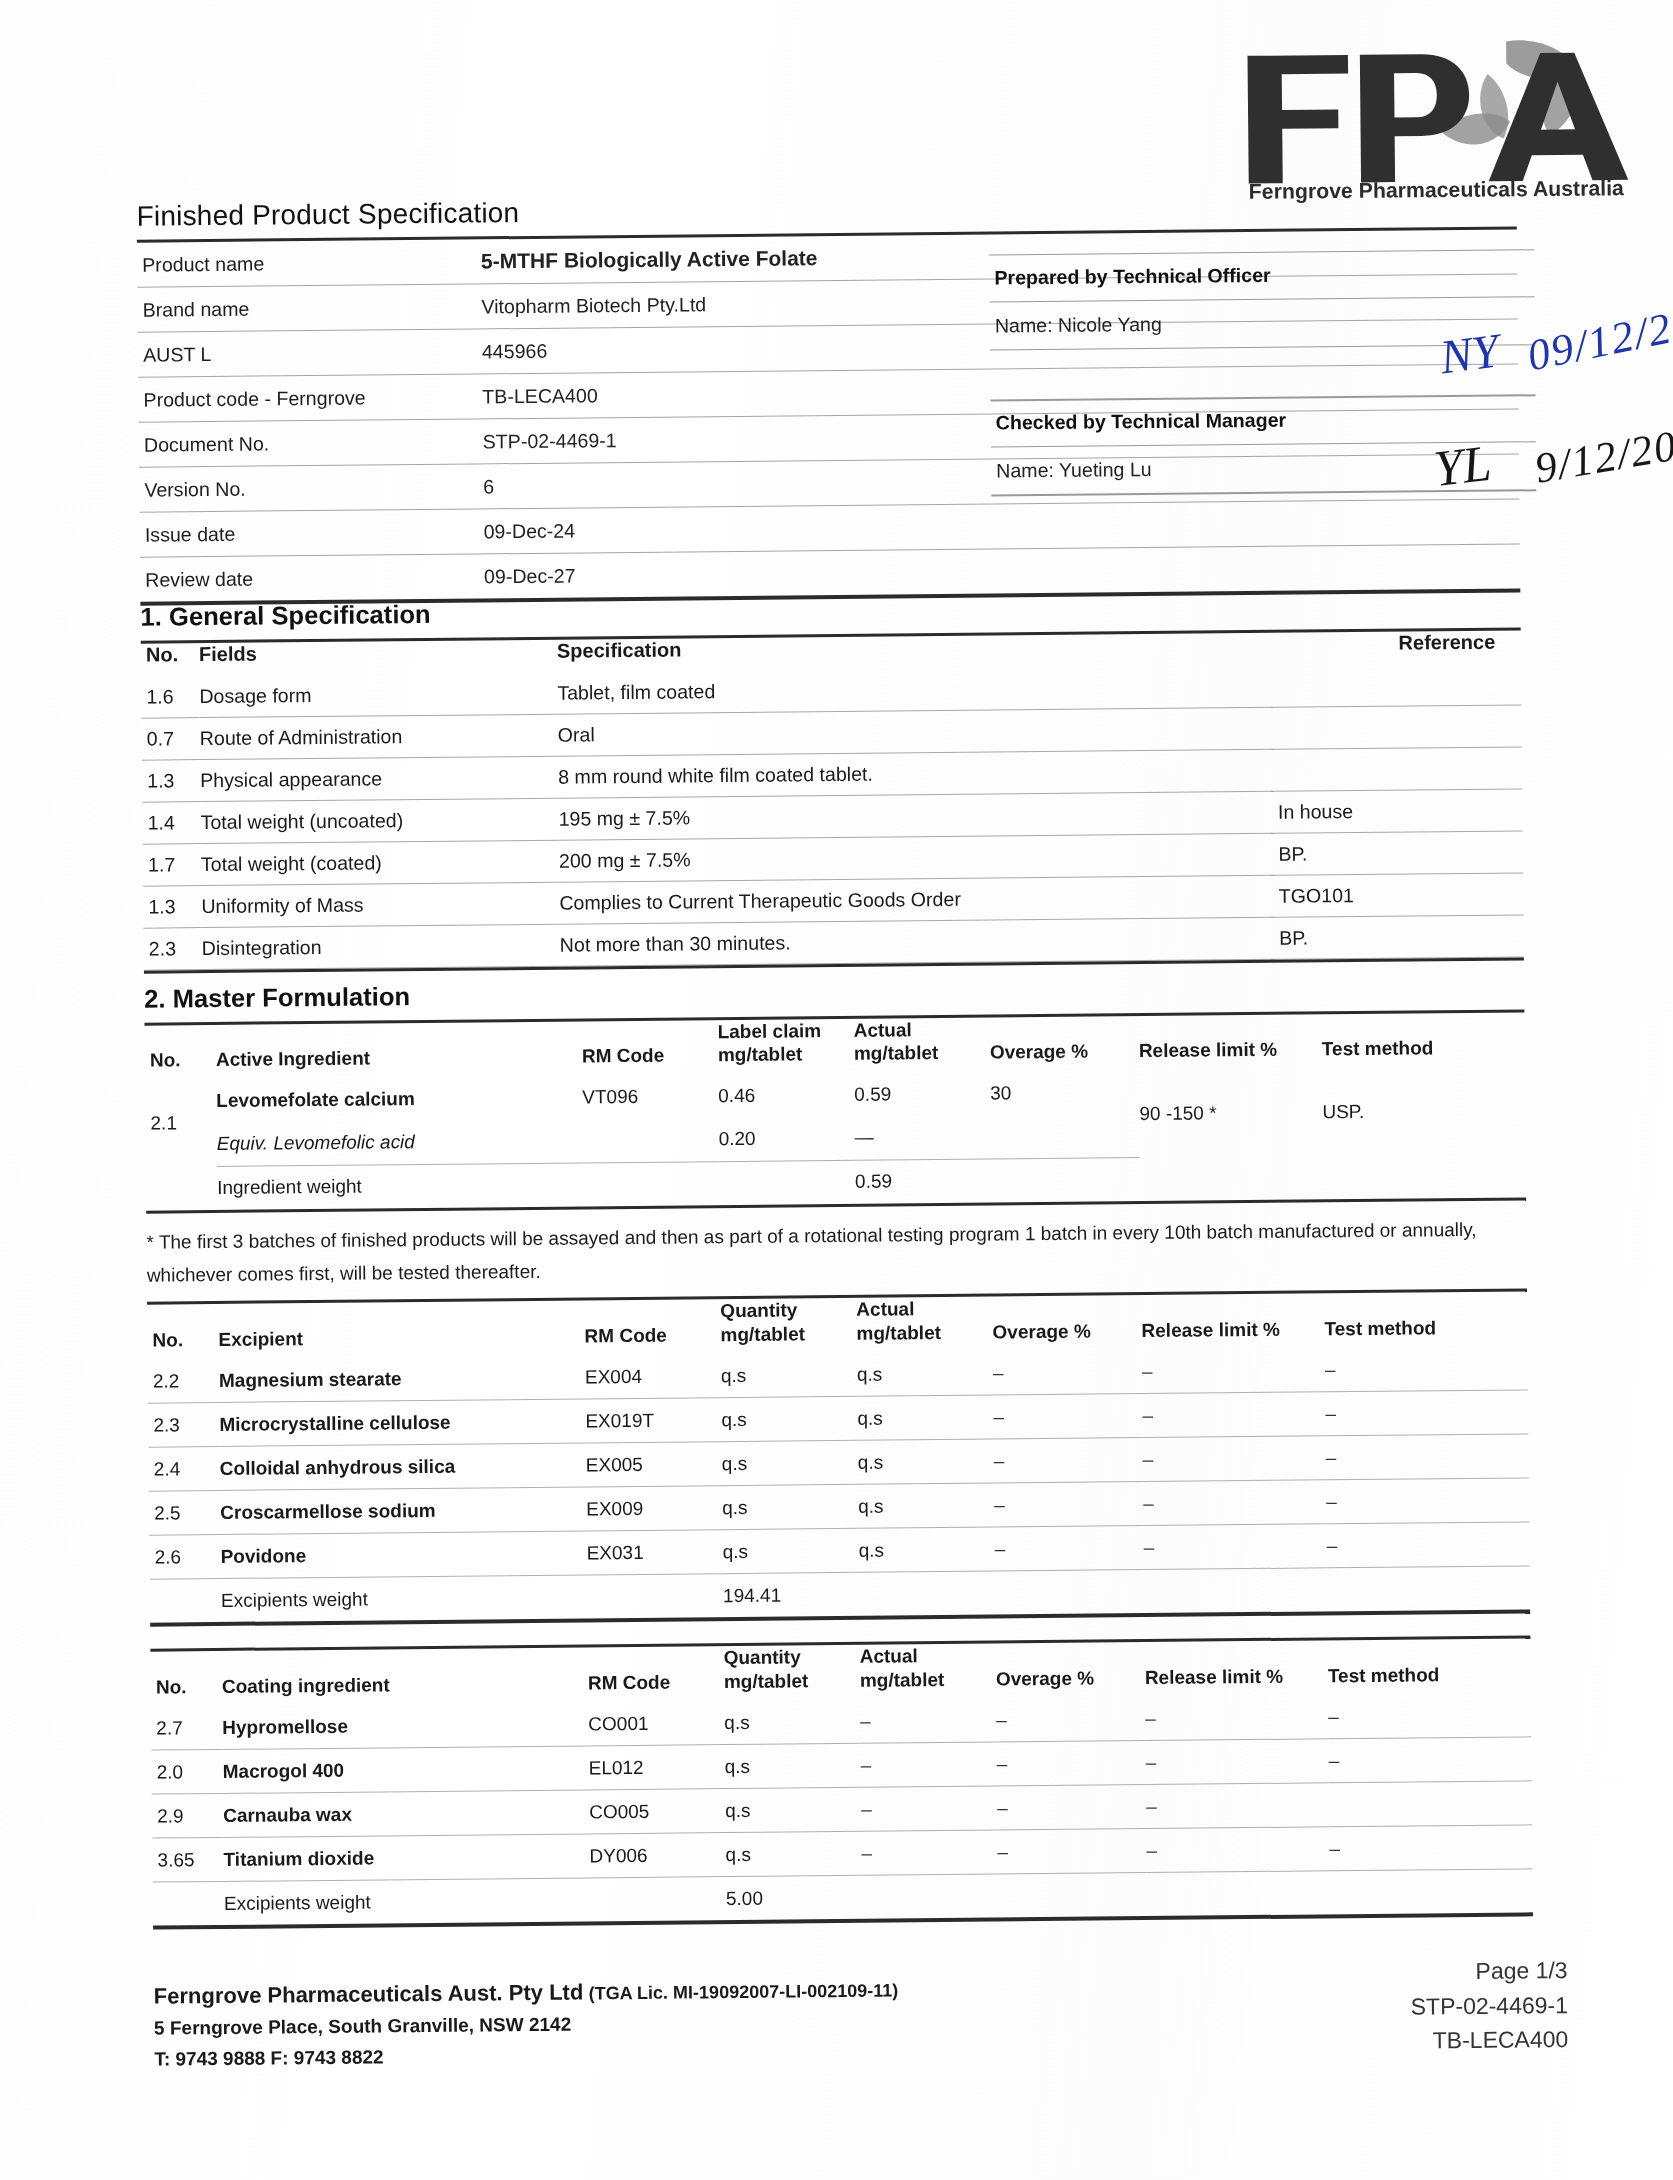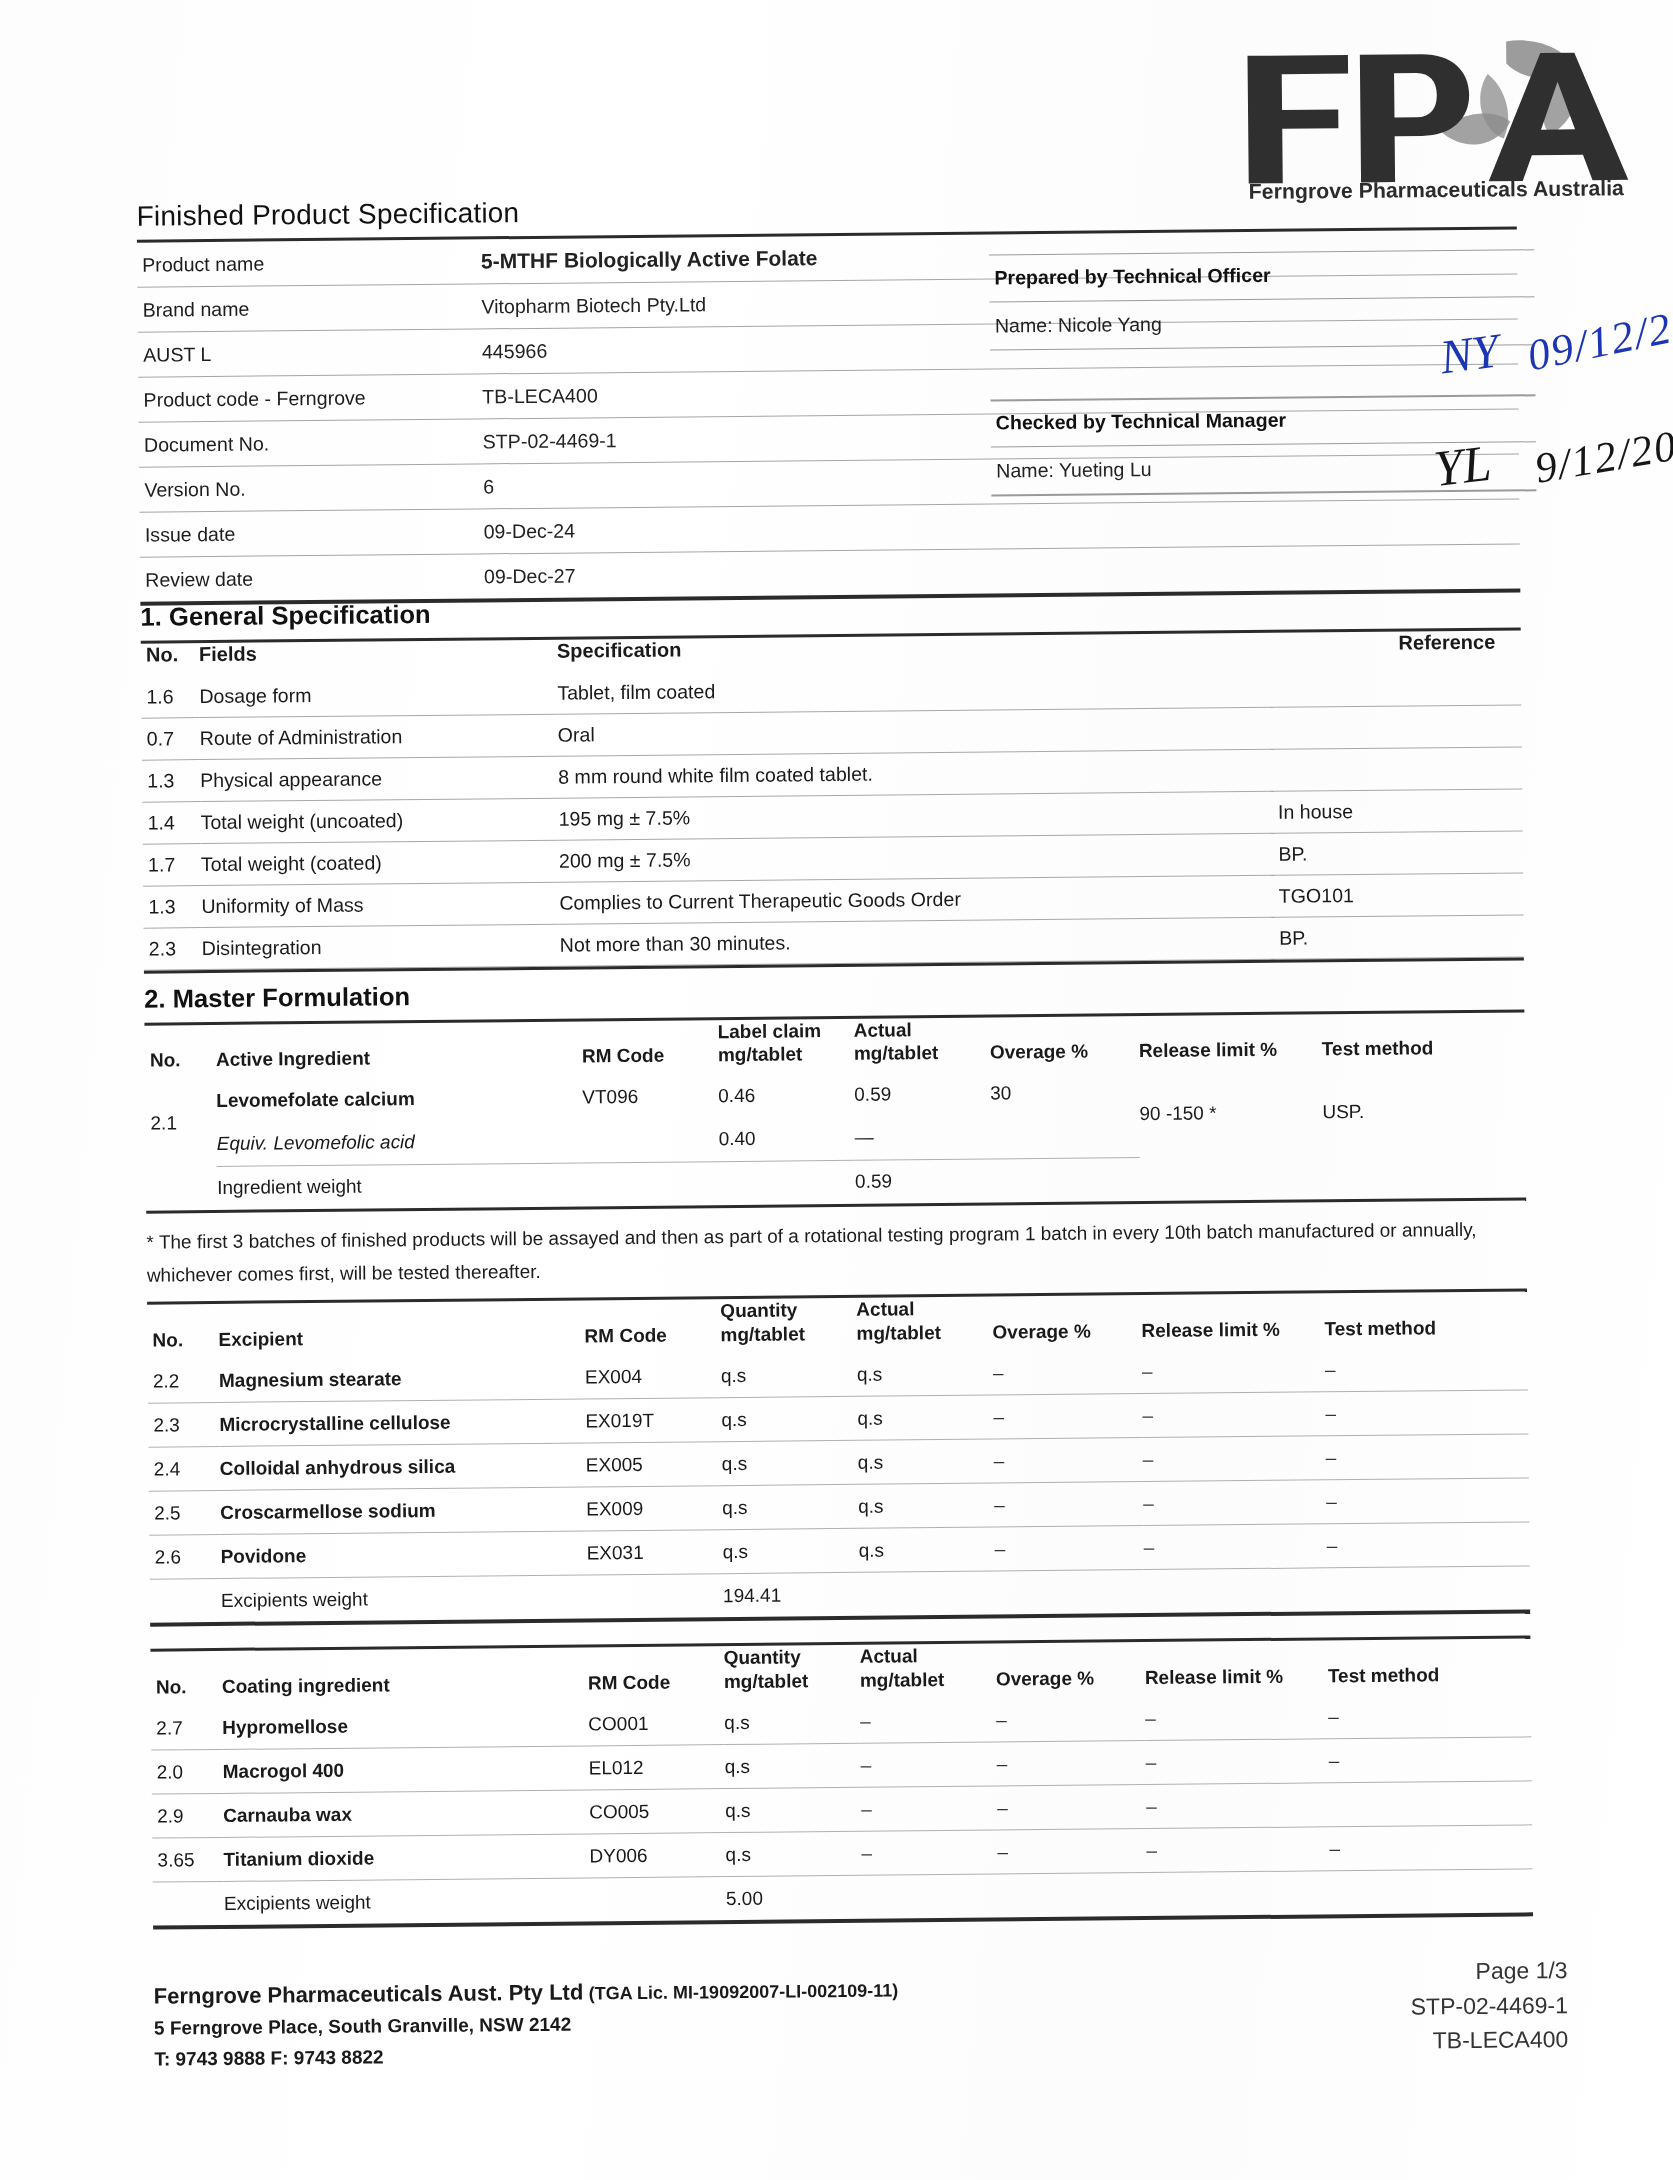--- a/index.html
+++ b/index.html
@@ -267,21 +267,21 @@
           <td class="c3">VT096</td>
           <td class="c4">0.46</td>
           <td class="c5">0.59</td>
           <td class="c6">30</td>
           <td class="c7" rowspan="2" style="vertical-align:middle;">90 -150 *</td>
           <td class="c8" rowspan="2" style="vertical-align:middle;">USP.</td>
         </tr>
         <tr>
           <td class="c2 ital">Equiv. Levomefolic acid</td>
           <td class="c3"></td>
-          <td class="c4">0.40</td>
+          <td class="c4">0.20</td>
           <td class="c5 dash">—</td>
           <td class="c6"></td>
         </tr>
         <tr class="noline">
           <td class="c1"></td>
           <td class="c2">Ingredient weight</td>
           <td class="c3"></td>
           <td class="c4"></td>
           <td class="c5">0.59</td>
           <td class="c6"></td>

